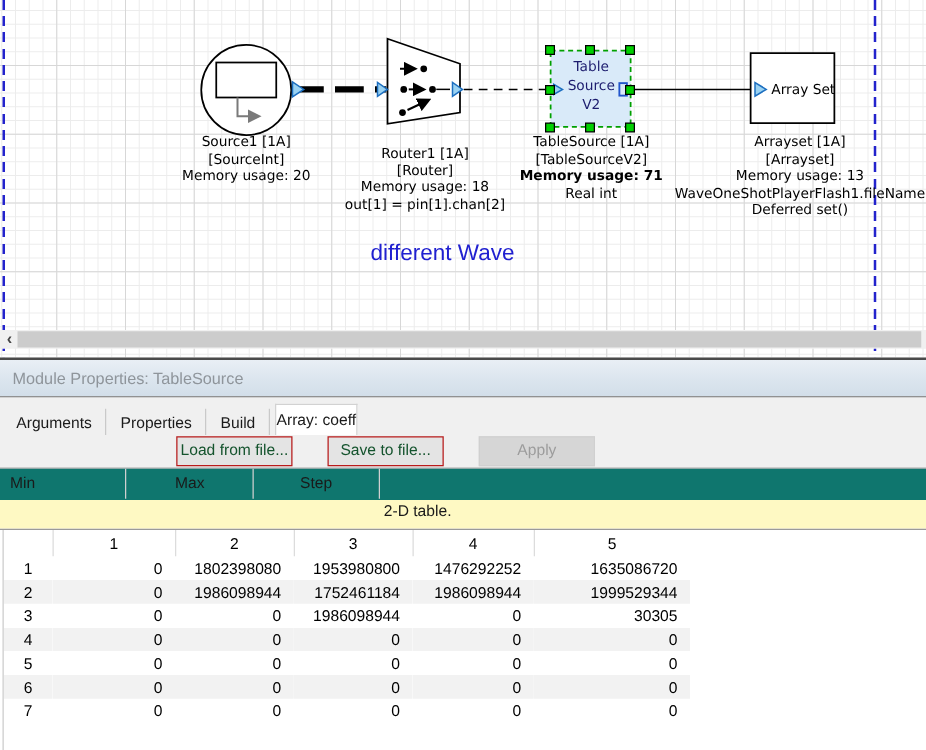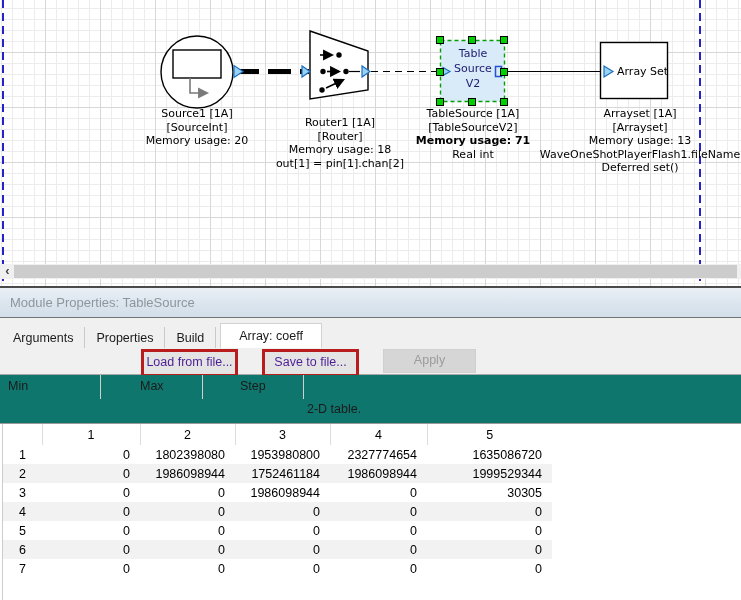--- a/index.html
+++ b/index.html
@@ -63,38 +63,38 @@
   }
   .tabstrip{
     height:30px;background:#f0f0f0;display:flex;align-items:flex-end;padding-left:2px;
   }
   .tab{
     height:21px;display:flex;align-items:center;padding:0 11px;
     font-size:12.5px;color:#1a1a1a;border-right:1px solid #c9c9c9;cursor:default;
   }
   .tab.active{
     background:#fff;border:1px solid #d2d2d2;border-bottom:none;height:24px;
-    margin-left:4px;padding:0 18px;
+    margin-left:4px;padding:0 0;
   }
   .buttonrow{
     position:relative;height:26px;background:#f0f0f0;border-bottom:1px solid #a8a8a8;
   }
   .btn{
     position:absolute;top:1px;height:22px;width:91px;
-    background:#e4e4e4;border:3px solid #b91c1c;
-    font-family:"Liberation Sans",sans-serif;font-size:12.5px;color:#4c1d95;
+    background:#e4e4e4;border:1px solid #b91c1c;
+    font-family:"Liberation Sans",sans-serif;font-size:12.5px;color:#14532d;
     text-align:center;line-height:20px;
   }
   .btn.load{left:141px;}
   .btn.save{left:262px;}
   .btn.apply{left:383px;background:#d6d6d6;color:#9c9c9c;border:1px solid #d0d0d0;}
   .mms-header{position:relative;height:25px;background:#0f766e;}
   .mms-label{position:absolute;top:4px;font-size:12.5px;color:#1a1a1a;}
   .mms-sep{position:absolute;top:0;width:1px;height:24px;background:#d0d0d0;}
-  .note-row{position:relative;height:23px;background:#0f766e;}
+  .note-row{position:relative;height:23px;background:#fef9c3;}
   .note-row .note{position:absolute;left:307px;top:2px;font-size:12.5px;color:#1a1a1a;}
   .grid-area{
     position:relative;background:#fff;border-top:1px solid #9a9a9a;height:176px;
   }
   .grid-area .vline{position:absolute;left:2px;top:0;width:1px;height:176px;background:#cccccc;}
   table.coeff{
     position:absolute;left:3px;top:0;border-collapse:collapse;table-layout:fixed;width:549px;
     font-size:12.5px;color:#000;
   }
   table.coeff th,table.coeff td{
@@ -197,20 +197,21 @@
   </div>
   <div class="mlabel" style="left:640px;top:107px">
     <div>Arrayset [1A]</div>
     <div>[Arrayset]</div>
     <div>Memory usage: 13</div>
     <div>WaveOneShotPlayerFlash1.fileName</div>
     <div>Deferred set()</div>
   </div>
 
   <div class="annotation" style="left:354px;top:192px">
+    <div>different Wave</div>
   </div>
 </div>
 
 <div class="hscroll">
   <div class="arrow">‹</div>
   <div class="thumb"></div>
 </div>
 
 <div class="props-panel">
   <div class="titlebar">Module Properties: TableSource</div>
@@ -261,21 +262,21 @@
             <th>4</th>
             <th>5</th>
           </tr>
         </thead>
       <tbody>
           <tr>
             <th>1</th>
             <td>0</td>
             <td>1802398080</td>
             <td>1953980800</td>
-            <td>2327774654</td>
+            <td>1476292252</td>
             <td>1635086720</td>
           </tr>
           <tr>
             <th>2</th>
             <td>0</td>
             <td>1986098944</td>
             <td>1752461184</td>
             <td>1986098944</td>
             <td>1999529344</td>
           </tr>

